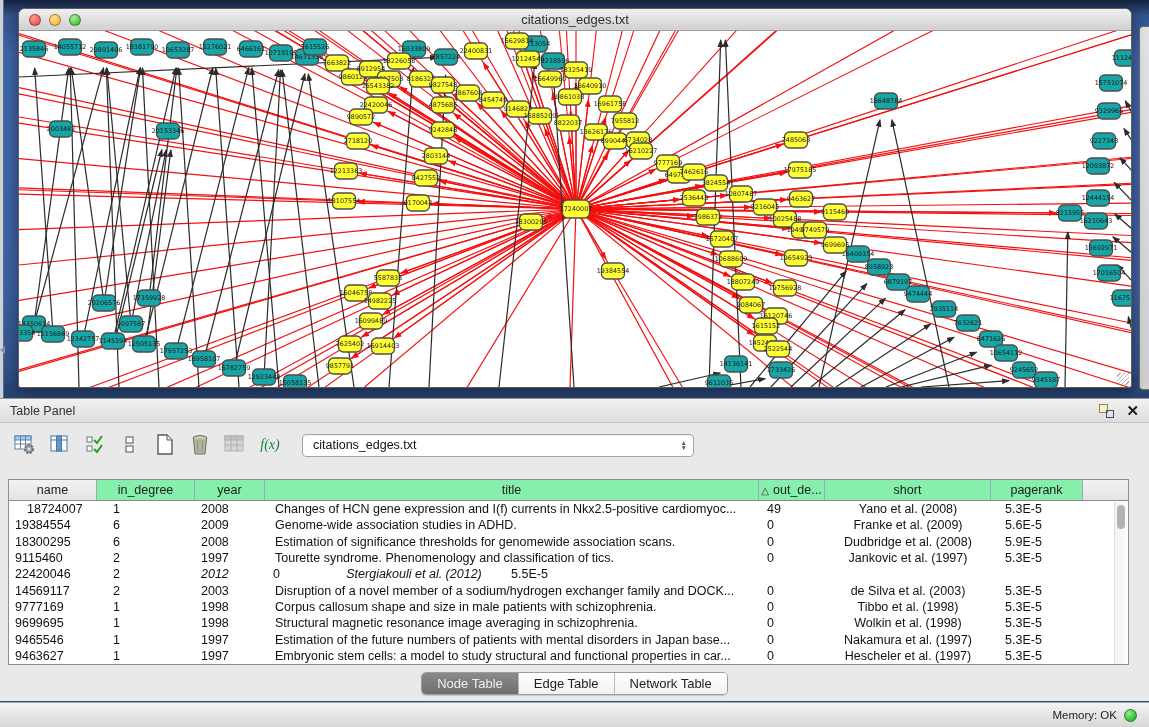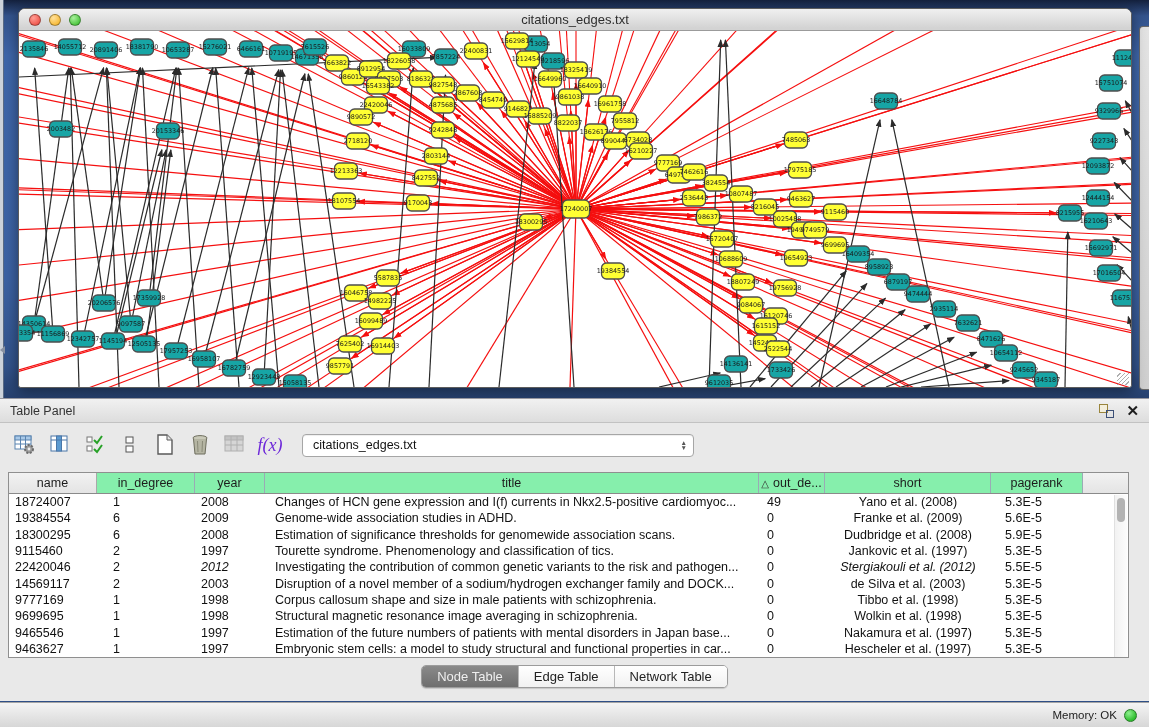--- a/index.html
+++ b/index.html
@@ -34,26 +34,26 @@
   .panel-title { font-size:12.5px; color:#333; }
   .panel-controls { margin-left:auto; display:flex; align-items:center; gap:12px; }
   .float-icon { position:relative; width:15px; height:14px; }
   .float-icon .sq1 { position:absolute; left:0; top:0; width:9px; height:9px; border:1.5px solid #9a853c; background:#f4efdc; }
   .float-icon .sq2 { position:absolute; right:0; bottom:0; width:8px; height:8px; border:1.5px solid #3c4f76; background:transparent; }
   .close-icon { font-size:15px; font-weight:bold; color:#1d1d1d; line-height:14px; cursor:default; }
 
   .panel-body { padding:4px 8px 0 8px; }
   .toolbar { height:36px; display:flex; align-items:center; gap:9px; padding-left:4px; }
   .tool-btn { width:26px; height:26px; display:flex; align-items:center; justify-content:center; background:transparent; border:none; }
-  .fx-label { font-family:"Liberation Serif", serif; font-style:italic; font-size:18px; color:#6d28d9; }
+  .fx-label { font-family:"Liberation Serif", serif; font-style:italic; font-size:14px; color:#15803d; }
   .combo { margin-left:10px; width:392px; height:23px; background:#fff; border:1px solid #a6a6a6; border-radius:4px;
     display:flex; align-items:center; padding:0 6px 0 10px; font-size:12.5px; color:#111; box-shadow:inset 0 1px 1px rgba(0,0,0,.07); }
   .combo-arrows { margin-left:auto; display:flex; flex-direction:column; align-items:center; line-height:5px; font-size:6.5px; color:#555; }
 
-  .table-wrap { margin-top:9px; width:1121px; height:186px; background:#fff; border:1px solid #8f8f8f; position:relative; overflow:hidden; }
+  .table-wrap { margin-top:16px; width:1121px; height:186px; background:#fff; border:1px solid #8f8f8f; position:relative; overflow:hidden; }
   .thead { display:flex; height:21px; border-bottom:1px solid #8a8a8a; font-size:12.5px; color:#1c1c1c; }
   .th { display:flex; align-items:center; justify-content:center; border-right:1px solid #9aabb5; background:#86efac; gap:4px; }
   .th.gray { background:linear-gradient(180deg,#f2f2f2,#e4e4e4); border-right-color:#a9a9a9; }
   .th .sort { font-size:10px; color:#333; }
   .tbody { font-size:12.5px; color:#111; }
   .tr { display:flex; height:16.3px; align-items:center; background:#fff; }
   .td { overflow:hidden; white-space:nowrap; }
   .scrollbar { position:absolute; right:1px; top:22px; width:13px; height:162px; background:linear-gradient(90deg,#f2f2f2,#fcfcfc); border-left:1px solid #e0e0e0; }
   .scroll-thumb { position:absolute; left:2px; top:3px; width:8px; height:24px; border-radius:5px; background:#b3b3b3; }
 
@@ -942,21 +942,21 @@
           <div class="th" style="width: 166px;">
             <span>short</span>
           </div>
           <div class="th" style="width: 92px;">
             <span>pagerank</span>
           </div>
           <div class="th gray" style="flex: 1 1 0%; border-right: none;"></div>
         </div>
       <div class="tbody" id="tbody">
           <div class="tr">
-            <div class="td" style="width: 88px; padding-left: 6px;">18724007</div>
+            <div class="td" style="width: 88px; padding-left: 18px;">18724007</div>
             <div class="td" style="width: 98px; padding-left: 16px;">1</div>
             <div class="td" style="width: 70px; padding-left: 6px;">2008</div>
             <div class="td" style="width: 494px; padding-left: 10px;">Changes of HCN gene expression and I(f) currents in Nkx2.5-positive cardiomyoc...</div>
             <div class="td" style="width: 66px; padding-left: 8px;">49</div>
             <div class="td" style="width: 166px; text-align: center;">Yano et al. (2008)</div>
             <div class="td" style="width: 92px; padding-left: 14px;">5.3E-5</div>
           </div>
           <div class="tr">
             <div class="td" style="width: 88px; padding-left: 6px;">19384554</div>
             <div class="td" style="width: 98px; padding-left: 16px;">6</div>
@@ -981,21 +981,20 @@
             <div class="td" style="width: 70px; padding-left: 6px;">1997</div>
             <div class="td" style="width: 494px; padding-left: 10px;">Tourette syndrome. Phenomenology and classification of tics.</div>
             <div class="td" style="width: 66px; padding-left: 8px;">0</div>
             <div class="td" style="width: 166px; text-align: center;">Jankovic et al. (1997)</div>
             <div class="td" style="width: 92px; padding-left: 14px;">5.3E-5</div>
           </div>
           <div class="tr">
             <div class="td" style="width: 88px; padding-left: 6px;">22420046</div>
             <div class="td" style="width: 98px; padding-left: 16px;">2</div>
             <div class="td" style="width: 70px; padding-left: 6px; font-style: italic;">2012</div>
-            <div class="td" style="width: 494px; padding-left: 10px;">Investigating the contribution of common genetic variants to the risk and pathogen...</div>
             <div class="td" style="width: 66px; padding-left: 8px;">0</div>
             <div class="td" style="width: 166px; text-align: center; font-style: italic;">Stergiakouli et al. (2012)</div>
             <div class="td" style="width: 92px; padding-left: 14px;">5.5E-5</div>
           </div>
           <div class="tr">
             <div class="td" style="width: 88px; padding-left: 6px;">14569117</div>
             <div class="td" style="width: 98px; padding-left: 16px;">2</div>
             <div class="td" style="width: 70px; padding-left: 6px;">2003</div>
             <div class="td" style="width: 494px; padding-left: 10px;">Disruption of a novel member of a sodium/hydrogen exchanger family and DOCK...</div>
             <div class="td" style="width: 66px; padding-left: 8px;">0</div>

